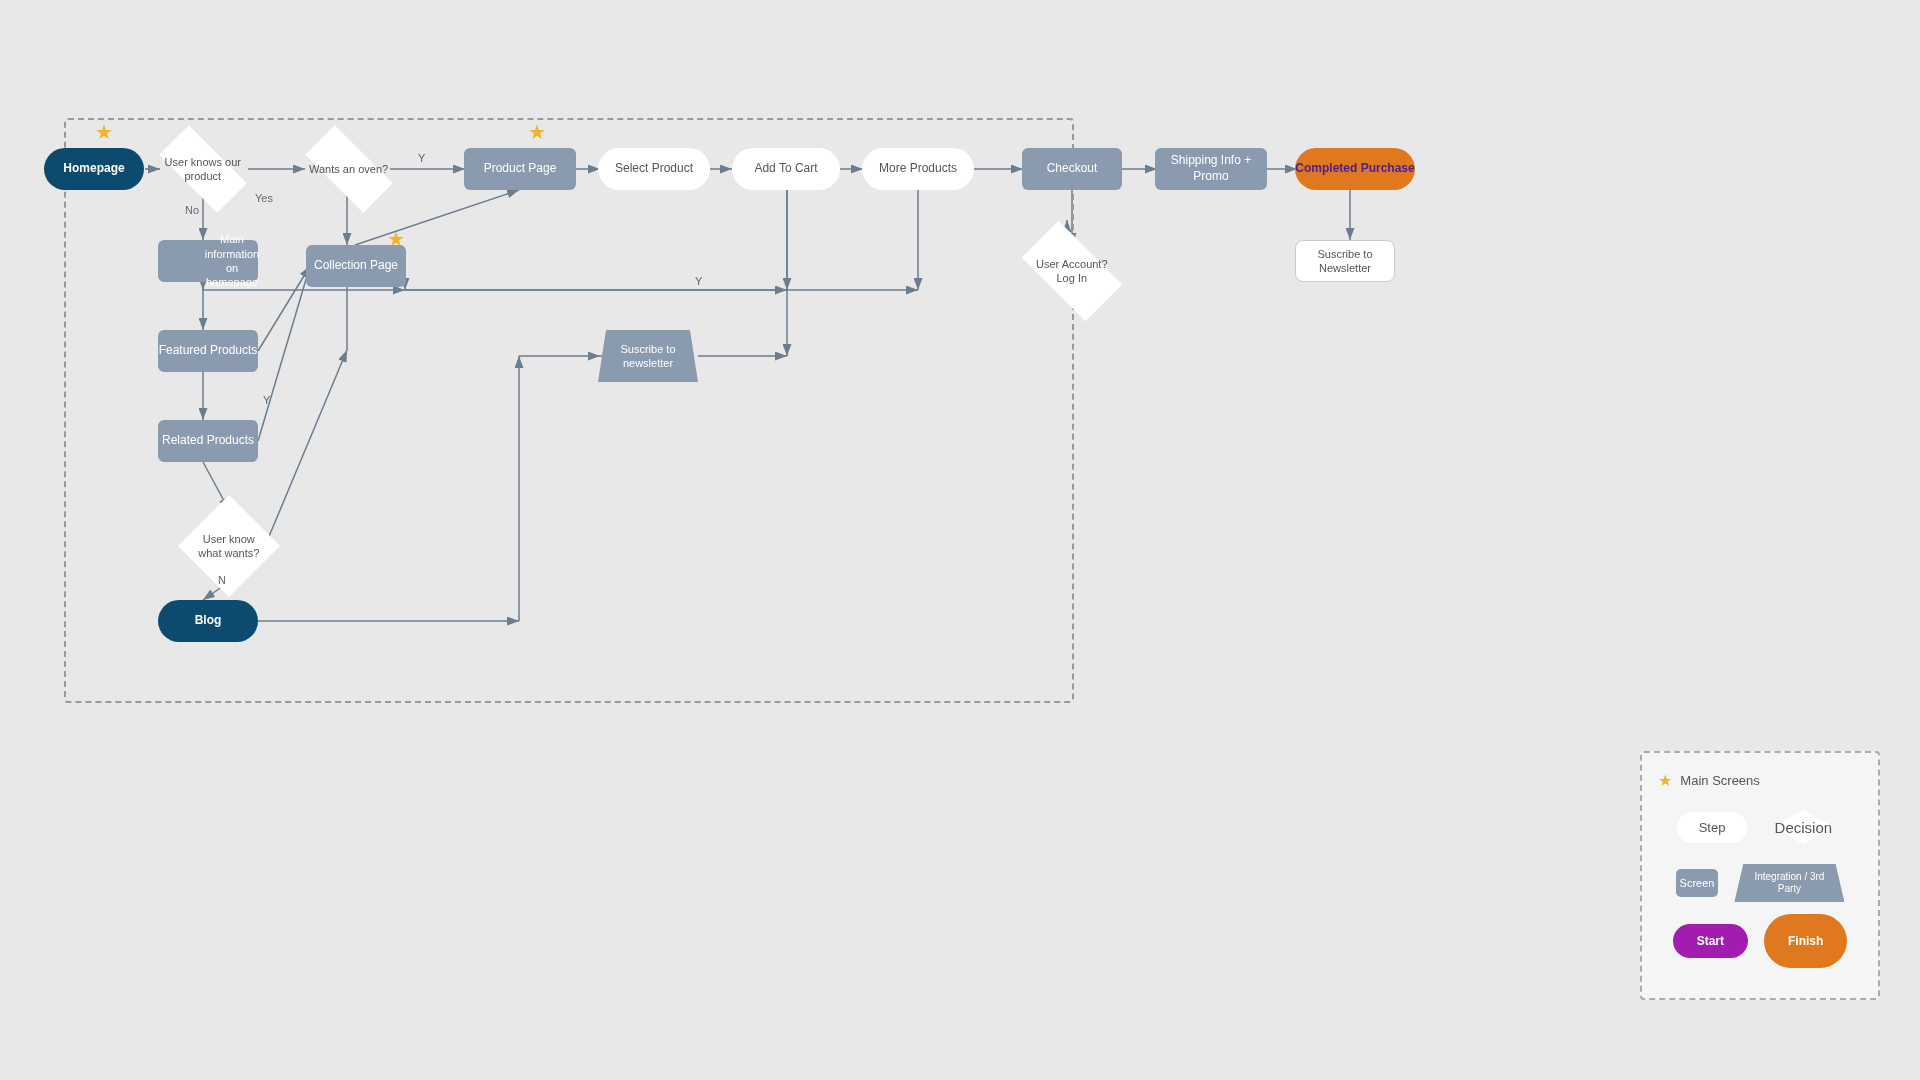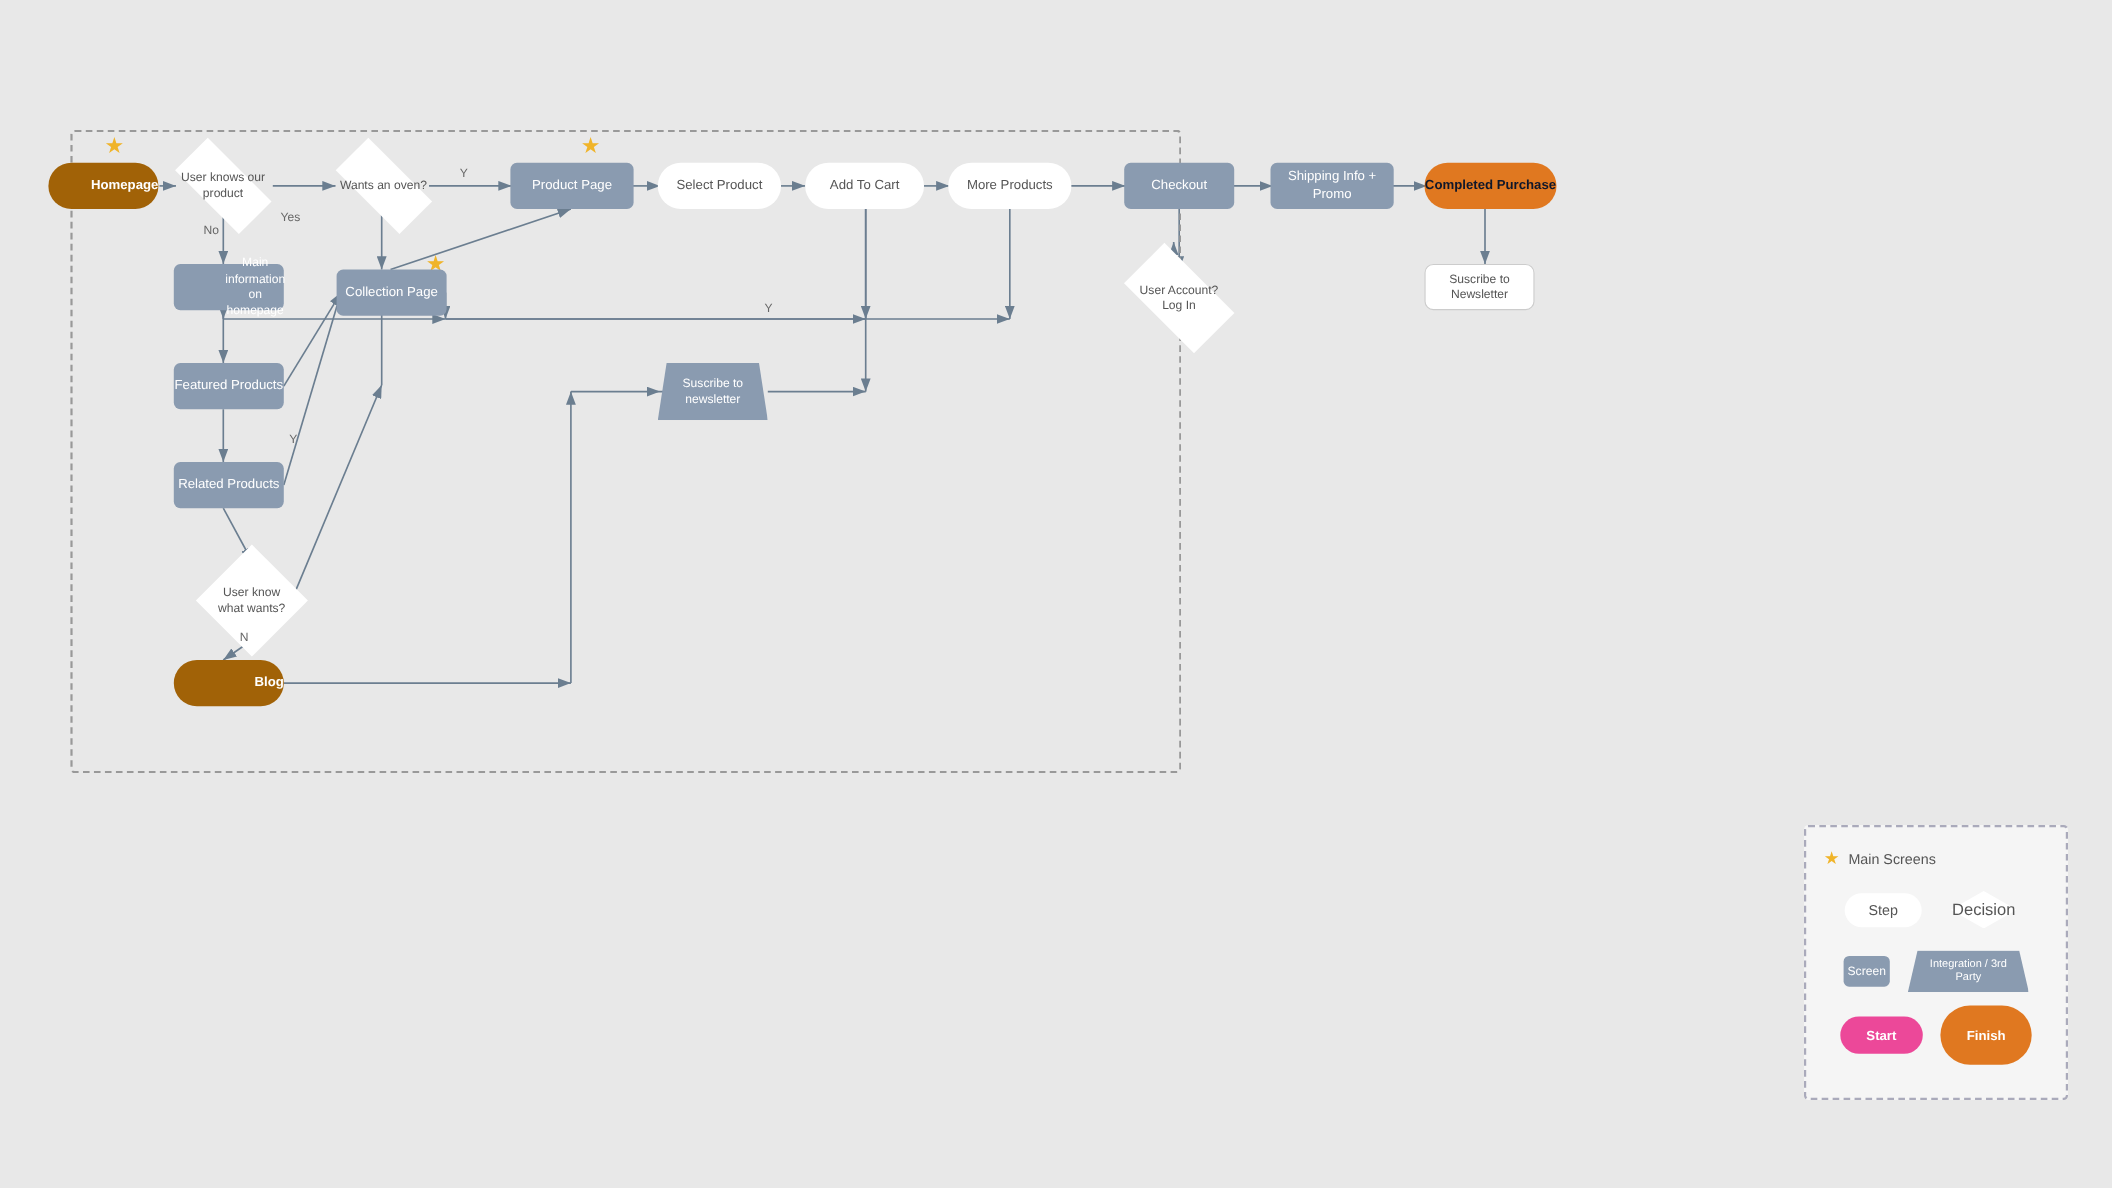--- a/index.html
+++ b/index.html
@@ -22,30 +22,29 @@
       position: absolute;
       display: flex;
       align-items: center;
       justify-content: center;
       text-align: center;
       font-size: 12px;
       font-weight: 500;
       line-height: 1.3;
     }
     .node-start {
-      background: #a16207;
+      background: #0c4a6e;
       border-radius: 50px;
       color: #fff;
       font-weight: bold;
-      justify-content: flex-end;
     }
     .node-finish {
       background: #e07820;
       border-radius: 50px;
-      color: #0f172a;
+      color: #4c1d95;
       font-weight: bold;
     }
     .node-step {
       background: #fff;
       border-radius: 30px;
       color: #555;
       border: none;
     }
     .node-screen {
       background: #8a9bb0;
@@ -125,21 +124,21 @@
       clip-path: polygon(8% 0%, 92% 0%, 100% 100%, 0% 100%);
       width: 110px;
       height: 38px;
       display: flex;
       align-items: center;
       justify-content: center;
       text-align: center;
       line-height: 1.2;
     }
     .leg-start {
-      background: #ec4899;
+      background: #a21caf;
       border-radius: 30px;
       padding: 10px 24px;
       color: #fff;
       font-size: 12px;
       font-weight: bold;
       text-align: center;
     }
     .leg-finish {
       background: #e07820;
       border-radius: 30px;

